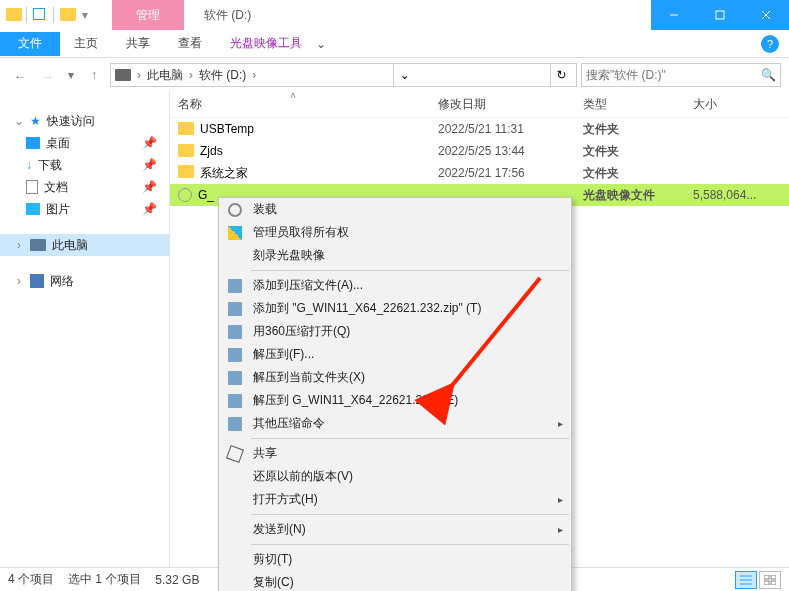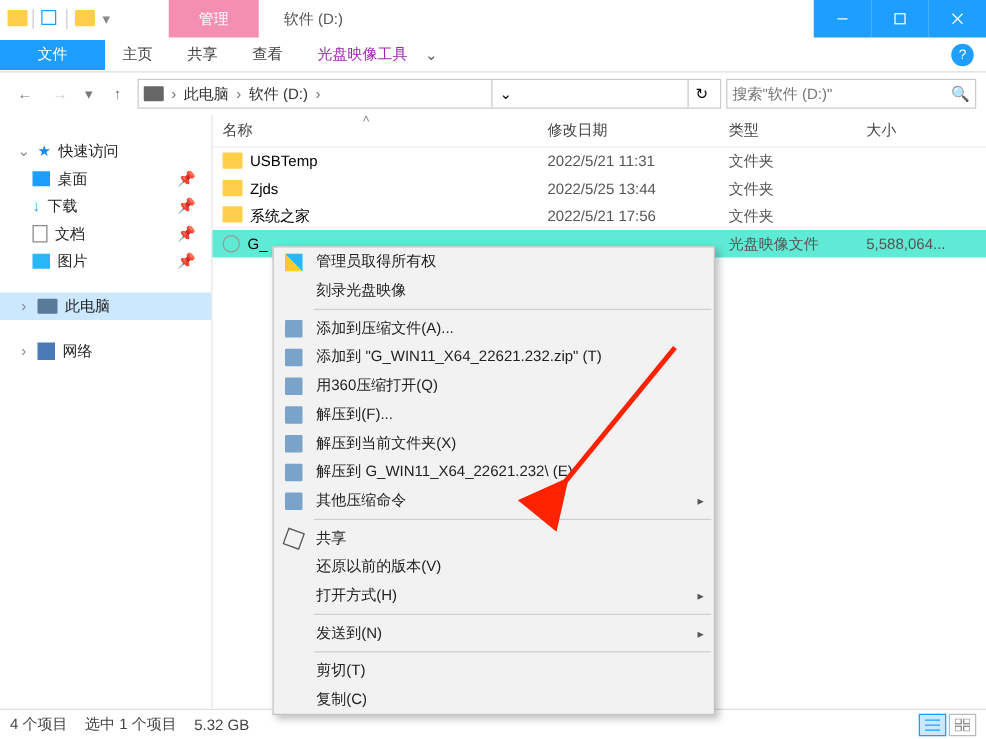--- a/index.html
+++ b/index.html
@@ -3,31 +3,31 @@
 <meta charset="utf-8">
 <style>
 * { margin: 0; padding: 0; box-sizing: border-box; font-family: "Microsoft YaHei", "Segoe UI", sans-serif; }
 body { width: 789px; height: 591px; background: #fff; overflow: hidden; position: relative; font-size: 12px; }
 
 
 .title-bar { height: 30px; background: #fff; display: flex; align-items: stretch; }
 .title-left { display: flex; align-items: center; gap: 6px; padding-left: 6px; }
 .qa-icon { width: 14px; height: 14px; }
 .qa-sep { width: 1px; height: 16px; background: #ccc; }
-.title-tabs { display: flex; margin-left: 47px; }
+.title-tabs { display: flex; margin-left: 24px; }
 .tab-context { background: #f48fb1; color: #fff; padding: 0 24px; display: flex; align-items: center; font-size: 12px; }
 .tab-title { padding: 0 20px; display: flex; align-items: center; color: #555; }
 .window-controls { margin-left: auto; display: flex; }
 .win-btn { width: 46px; display: flex; align-items: center; justify-content: center; background: #1e9fff; color: #fff; }
 .win-btn.close { background: #1e9fff; }
 .win-btn svg { width: 12px; height: 12px; }
 
 
 .ribbon { height: 28px; background: #fff; display: flex; align-items: center; border-bottom: 1px solid #ddd; }
-.rb-file { background: #1e9fff; color: #fff; height: 24px; padding: 0 30px; display: flex; align-items: center; }
+.rb-file { background: #1e9fff; color: #fff; height: 24px; padding: 0 18px; display: flex; align-items: center; }
 .rb-tab { padding: 0 14px; height: 24px; display: flex; align-items: center; color: #404040; }
 .rb-tab.tool { color: #9c27b0; }
 .rb-help { margin-left: auto; margin-right: 10px; width: 18px; height: 18px; border-radius: 50%; background: #1e9fff; color: #fff; display: flex; align-items: center; justify-content: center; font-size: 11px; }
 .rb-drop { color: #555; margin-right: 4px; }
 
 
 .addr-row { height: 34px; display: flex; align-items: center; padding: 4px 8px; gap: 4px; }
 .nav-arrow { width: 24px; height: 24px; display: flex; align-items: center; justify-content: center; color: #777; }
 .addr-box { flex: 1; height: 24px; border: 1px solid #ccc; display: flex; align-items: center; padding: 0 4px; gap: 4px; }
 .addr-crumb { color: #333; }
@@ -51,24 +51,24 @@
 
 
 .content { flex: 1; display: flex; flex-direction: column; position: relative; }
 .col-headers { height: 26px; display: flex; align-items: center; border-bottom: 1px solid #eee; color: #444; padding-left: 8px; }
 .ch-name { width: 260px; }
 .ch-date { width: 145px; }
 .ch-type { width: 110px; }
 .ch-size { flex: 1; }
 .rows { }
 .row { height: 22px; display: flex; align-items: center; padding-left: 8px; }
-.row.sel { background: #5eead4; }
+.row.sel { background: #bef264; }
 .cell-name { width: 260px; display: flex; align-items: flex-start; gap: 6px; }
 .cell-date { width: 145px; color: #555; }
-.cell-type { width: 110px; color: #555; }
+.cell-type { width: 110px; color: #555; font-weight: bold; }
 .cell-size { color: #555; }
 .folder-ic { width: 16px; height: 13px; background: #ffcf4b; border-radius: 1px; display: inline-block; }
 .iso-ic { width: 14px; height: 14px; border: 1px solid #999; border-radius: 50%; display: inline-block; }
 .chev { width: 10px; display: inline-block; text-align: center; color: #888; }
 
 
 .ctx-menu { position: absolute; left: 218px; top: 197px; width: 354px; background: #f2f2f2; border: 1px solid #c4c4c4; box-shadow: 3px 3px 6px rgba(0,0,0,0.25); z-index: 20; }
 .ctx-item { height: 23px; display: flex; align-items: center; padding-left: 34px; padding-right: 18px; position: relative; color: #222; }
 .ctx-item .ic { position: absolute; left: 7px; width: 18px; height: 18px; display: flex; align-items: center; justify-content: center; }
 .ctx-sep { height: 1px; background: #d0d0d0; margin: 3px 2px 3px 32px; }
@@ -244,20 +244,26 @@
           <div class="cell-type">光盘映像文件</div>
           <div class="cell-size">5,588,064...</div>
         </div>
       </div>
   </div>
 </div>
 
 <div class="ctx-menu" id="ctx">
     <div class="ctx-item">
       <span class="ic">
+        <span class="disk-ic"></span>
+      </span>
+      <span>装载</span>
+    </div>
+    <div class="ctx-item">
+      <span class="ic">
         <span class="shield-ic"></span>
       </span>
       <span>管理员取得所有权</span>
     </div>
     <div class="ctx-item">
       <span>刻录光盘映像</span>
     </div>
     <div class="ctx-sep"></div>
     <div class="ctx-item">
       <span class="ic">

